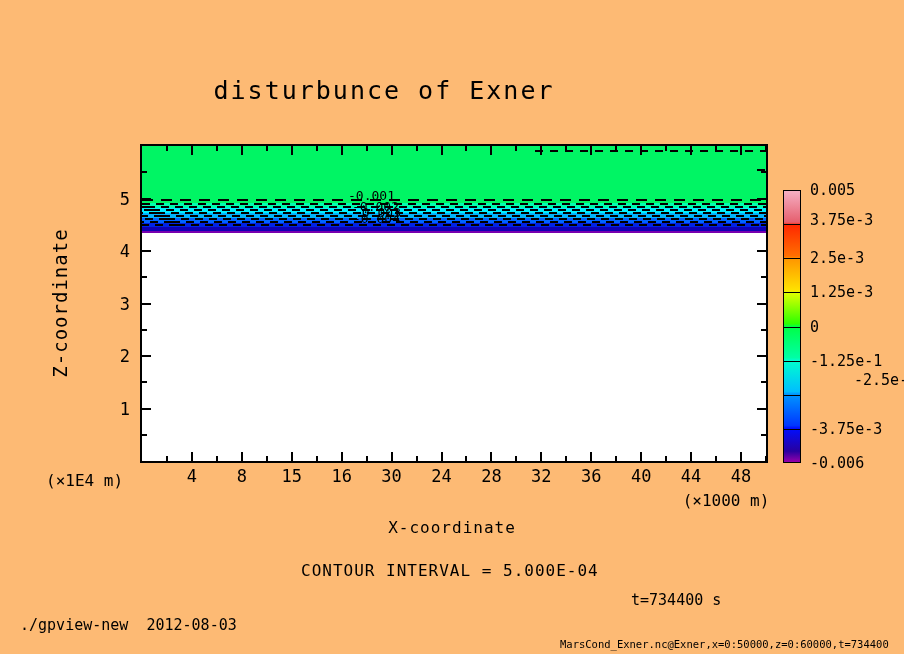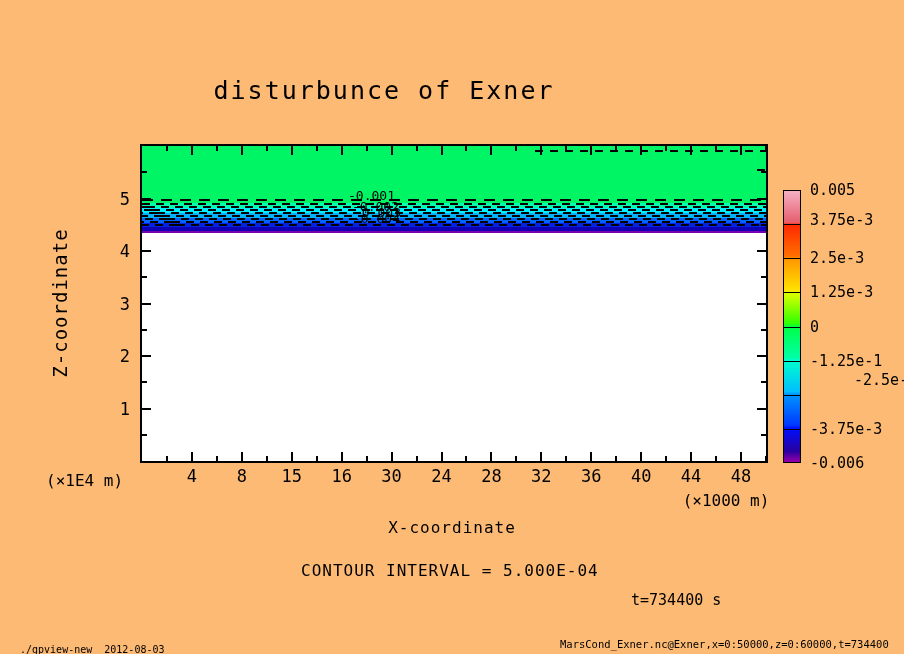--- a/index.html
+++ b/index.html
@@ -29,21 +29,21 @@
   }
   .xlab{position:absolute;top:518px;left:252px;width:400px;text-align:center;font-size:16px;letter-spacing:1px;}
   .unit-left{position:absolute;top:471px;left:46px;font-size:16px;}
   .unit-right{position:absolute;top:491px;left:666px;width:120px;text-align:center;font-size:16px;}
   .cbar{position:absolute;left:783px;top:190px;width:18px;height:273px;border:1px solid #000;box-sizing:border-box;}
   .cbar-sep{position:absolute;left:783px;width:18px;height:1px;background:#000;}
   .cbar-lab{position:absolute;left:810px;font-size:15px;white-space:nowrap;}
   .clabel{position:absolute;font-size:13px;letter-spacing:0px;white-space:nowrap;}
   .cinterval{position:absolute;top:561px;left:301px;font-size:16px;letter-spacing:1px;white-space:pre;}
   .timetext{position:absolute;top:591px;left:631px;font-size:15px;white-space:pre;}
-  .footer-left{position:absolute;top:644px;left:20px;font-size:10px;white-space:pre;}
+  .footer-left{position:absolute;top:616px;left:20px;font-size:15px;white-space:pre;}
   .footer-right{position:absolute;top:638px;left:560px;width:300px;text-align:right;font-size:10.5px;white-space:pre;}
 </style>
 </head>
 <body>
 
 <div class="canvas">
   <div class="title">disturbunce of Exner</div>
 
   <div class="plot" id="plot">
       <div class="band" style="top: 0px; height: 57.225px; background: rgb(0, 245, 100);"></div>

